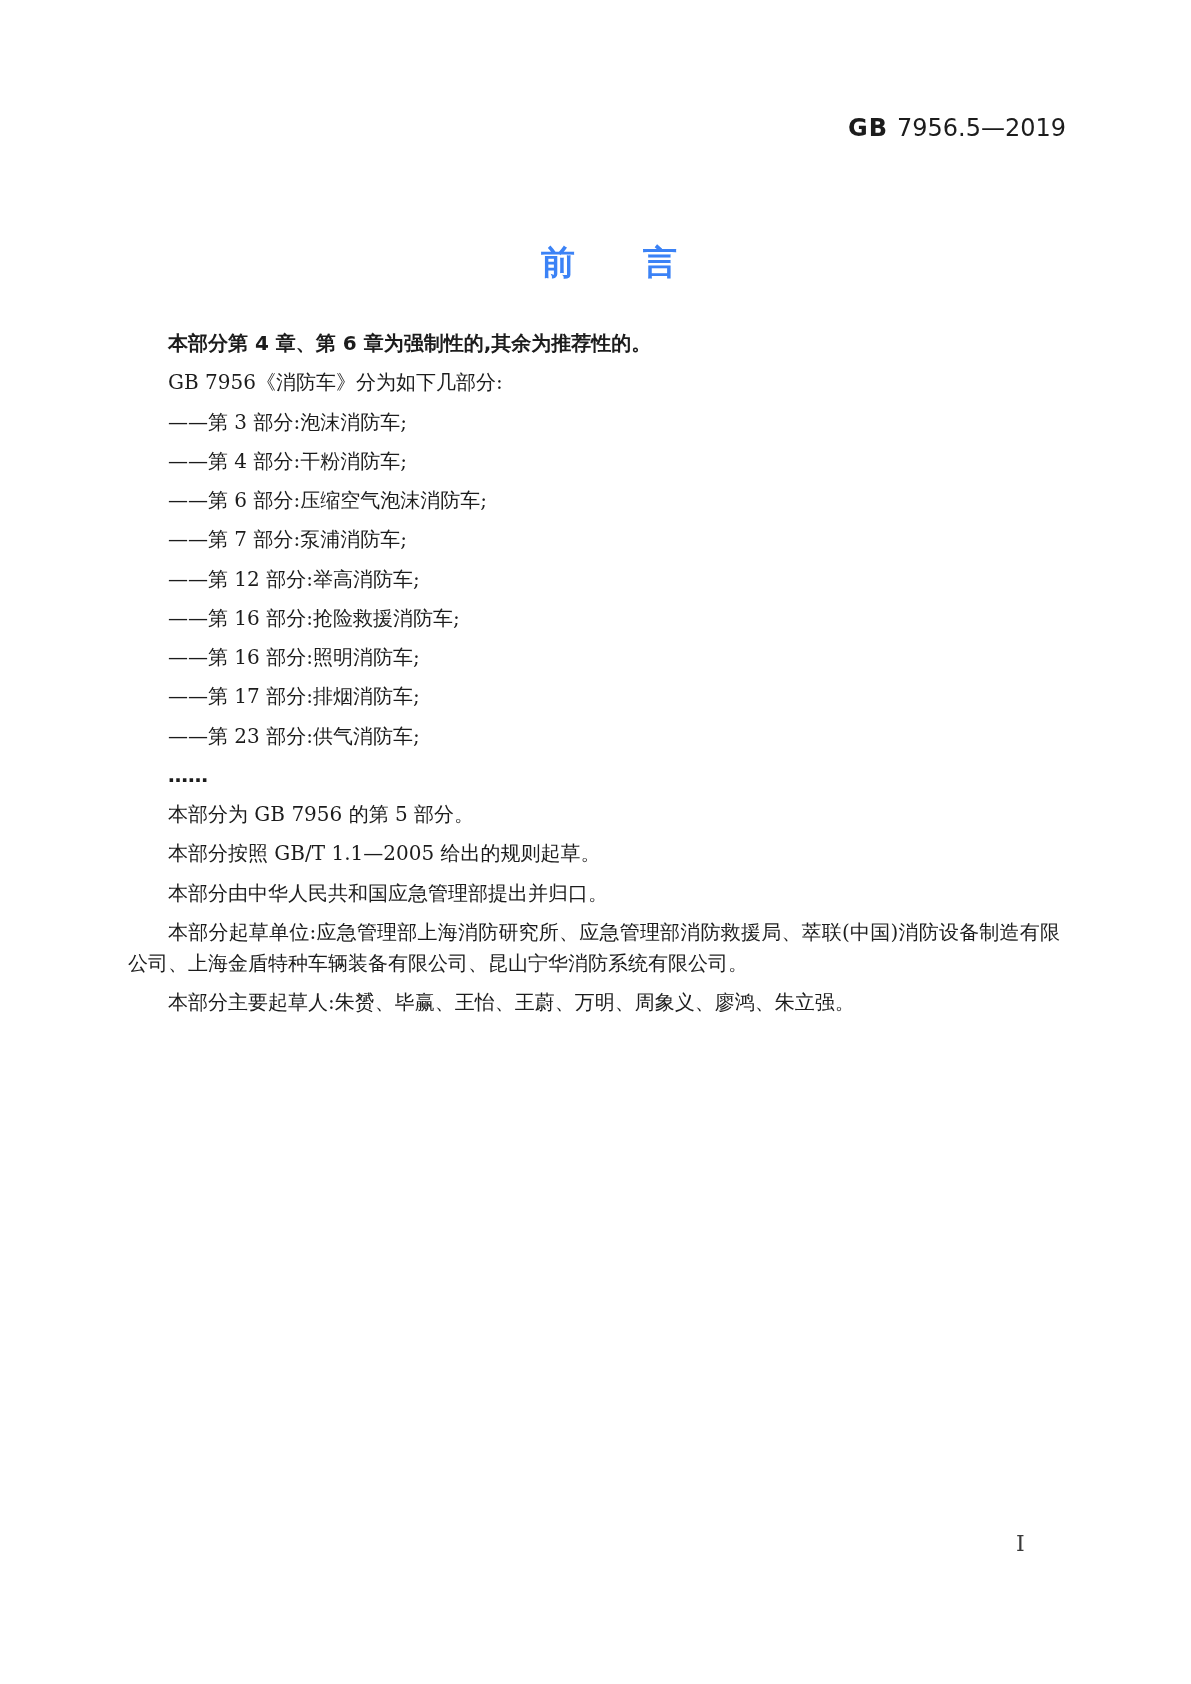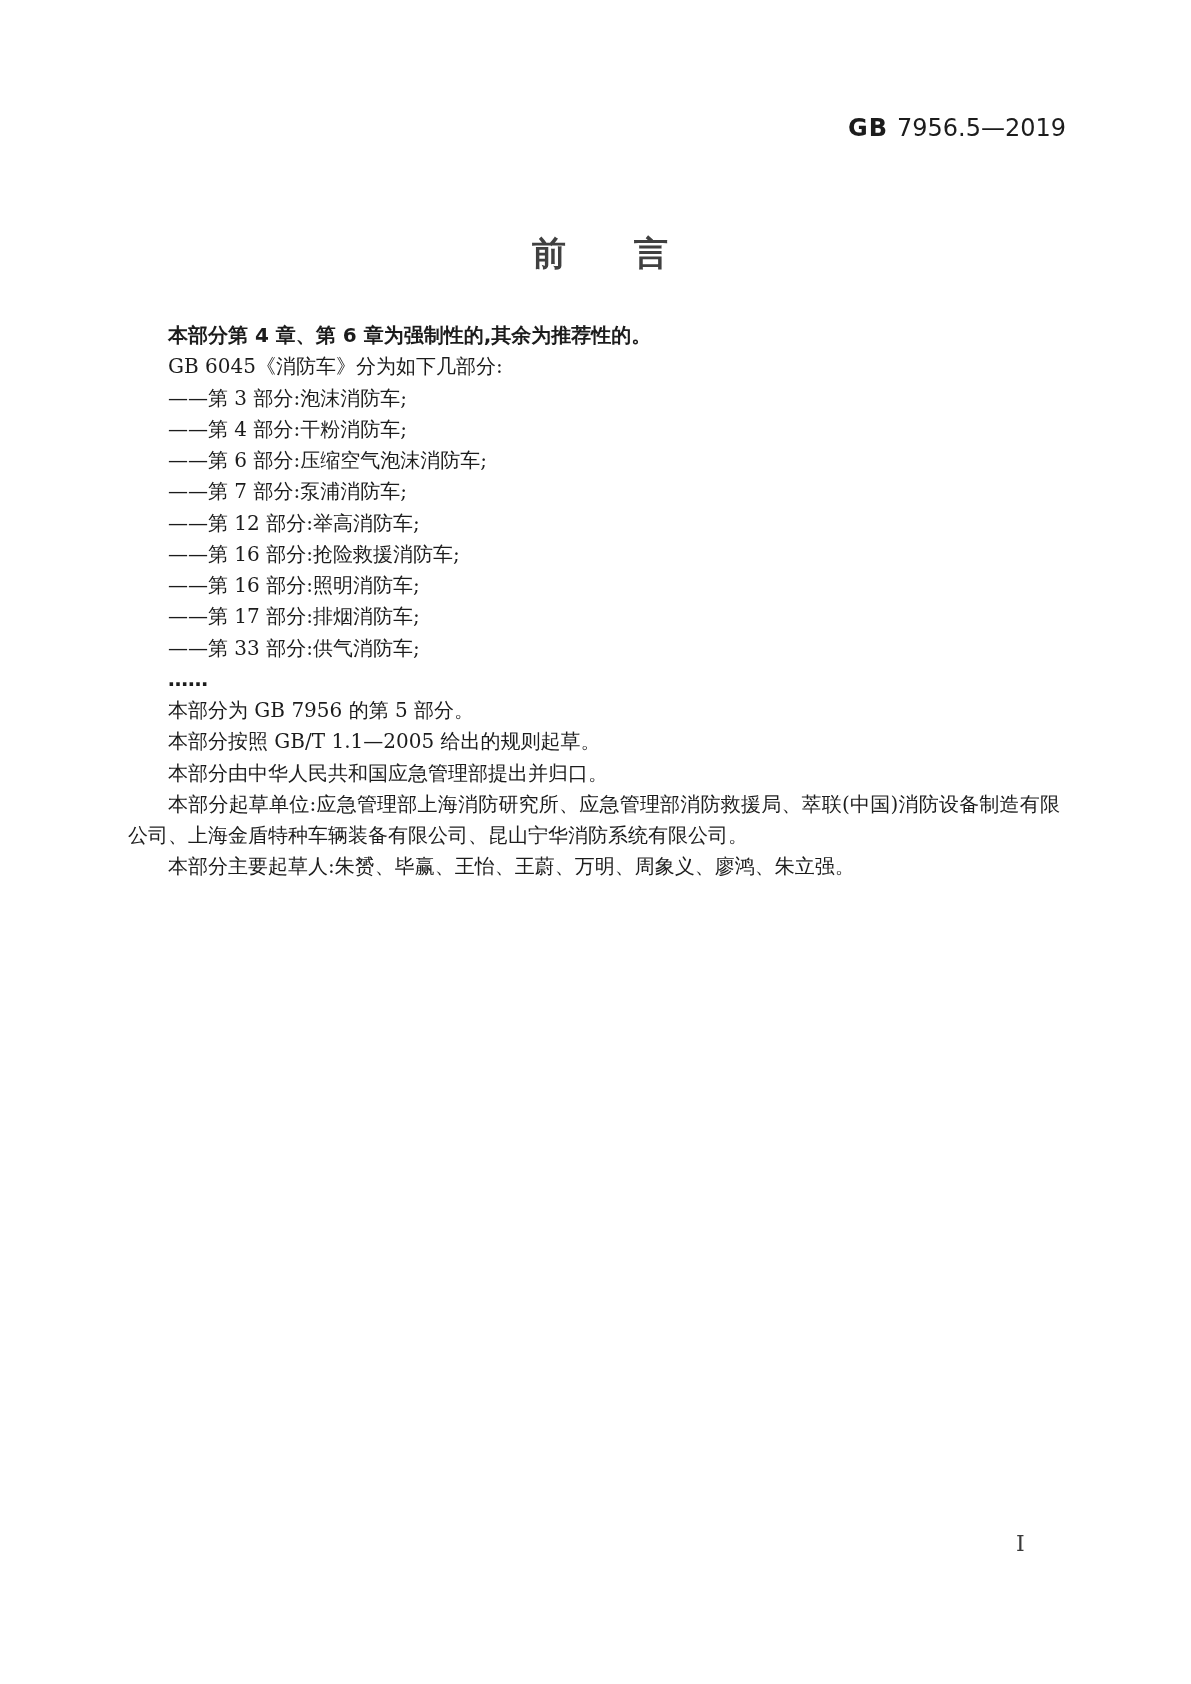--- a/index.html
+++ b/index.html
@@ -31,42 +31,43 @@
   }
   .std-header .number {
     margin-left: 9px;
     font-weight: 500;
   }
   .doc-title {
     position: absolute;
     top: 224px;
     left: 128px;
     width: 930px;
-    margin: 7px;
+    margin: 16px;
     text-align: center;
     font-size: 34px;
     font-weight: bold;
     font-family: "DejaVu Sans", "Liberation Sans", sans-serif;
-    color: #404040;
+    color: #3b82f6;
   }
   .doc-body {
     position: absolute;
     top: 320px;
     left: 128px;
     width: 932px;
     font-size: 20px;
     line-height: 31.25px;
     text-align: justify;
   }
   .para {
     margin: 0;
     padding: 0;
   }
   .indent {
     text-indent: 2em;
+    margin-top: 8px;
   }
   .hei {
     font-family: "DejaVu Sans", "Liberation Sans", sans-serif;
     font-weight: bold;
   }
   .page-number {
     position: absolute;
     top: 1531px;
     left: 1016px;
     font-size: 22px;
@@ -80,30 +81,30 @@
 <div class="page">
 
   <div class="std-header">
     <span class="prefix">GB</span><span class="number">7956.5—2019</span>
   </div>
 
   <h1 class="doc-title">前　　言</h1>
 
   <div class="doc-body">
     <p class="para indent hei">本部分第 4 章、第 6 章为强制性的,其余为推荐性的。</p>
-    <p class="para indent">GB 6045《消防车》分为如下几部分:</p>
+    <p class="para indent">GB 7956《消防车》分为如下几部分:</p>
     <p class="para indent">——第 3 部分:泡沫消防车;</p>
     <p class="para indent">——第 4 部分:干粉消防车;</p>
     <p class="para indent">——第 6 部分:压缩空气泡沫消防车;</p>
     <p class="para indent">——第 7 部分:泵浦消防车;</p>
     <p class="para indent">——第 12 部分:举高消防车;</p>
     <p class="para indent">——第 16 部分:抢险救援消防车;</p>
     <p class="para indent">——第 16 部分:照明消防车;</p>
     <p class="para indent">——第 17 部分:排烟消防车;</p>
-    <p class="para indent">——第 33 部分:供气消防车;</p>
+    <p class="para indent">——第 23 部分:供气消防车;</p>
     <p class="para indent hei">……</p>
     <p class="para indent">本部分为 GB 7956 的第 5 部分。</p>
     <p class="para indent">本部分按照 GB/T 1.1—2005 给出的规则起草。</p>
     <p class="para indent">本部分由中华人民共和国应急管理部提出并归口。</p>
     <p class="para indent">本部分起草单位:应急管理部上海消防研究所、应急管理部消防救援局、萃联(中国)消防设备制造有限公司、上海金盾特种车辆装备有限公司、昆山宁华消防系统有限公司。</p>
     <p class="para indent">本部分主要起草人:朱赟、毕赢、王怡、王蔚、万明、周象义、廖鸿、朱立强。</p>
   </div>
 
   <div class="page-number">I</div>
 

